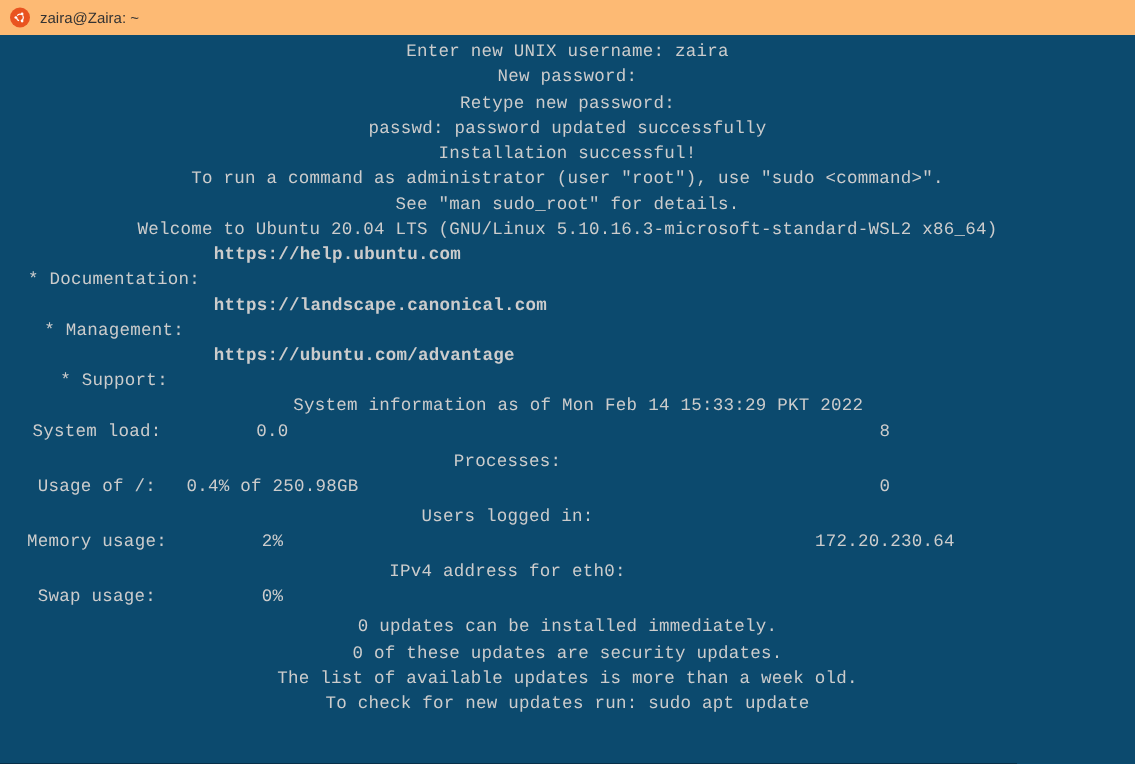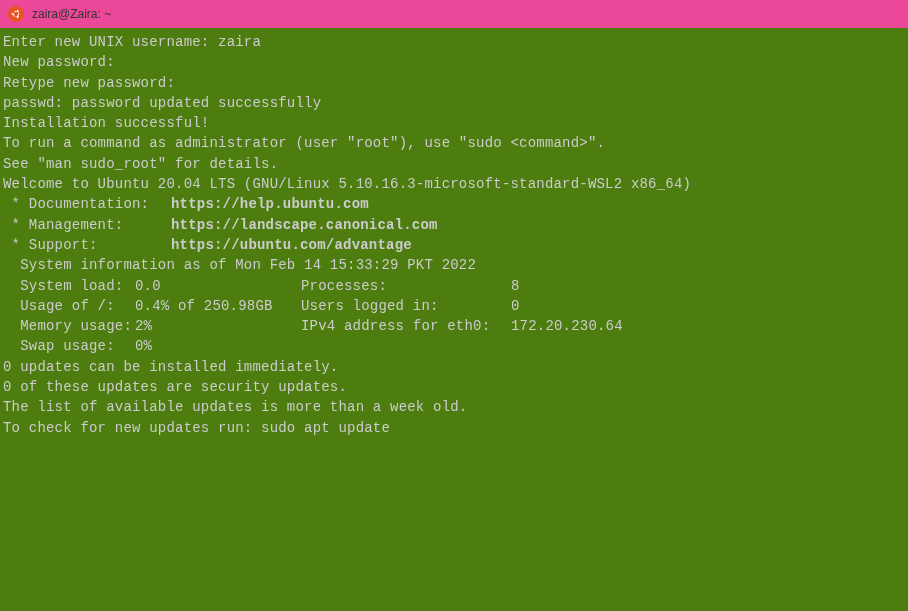--- a/index.html
+++ b/index.html
@@ -9,21 +9,21 @@
     }
     body {
       width: 908px;
       height: 611px;
       font-family: 'Consolas', 'Courier New', monospace;
       font-size: 14px;
       background: #000;
       overflow: hidden;
     }
     .title-bar {
-      background: #ec4899;
+      background: #fdba74;
       height: 28px;
       display: flex;
       align-items: center;
       padding: 0 8px;
       gap: 8px;
     }
     .ubuntu-icon {
       width: 16px;
       height: 16px;
       border-radius: 50%;
@@ -36,50 +36,51 @@
     .ubuntu-icon svg {
       width: 12px;
       height: 12px;
     }
     .title-text {
       color: #333;
       font-family: 'Segoe UI', Arial, sans-serif;
       font-size: 12px;
     }
     .terminal {
-      background: #4d7c0f;
+      background: #0c4a6e;
       color: #ccc;
       padding: 4px 3px;
       white-space: pre;
       line-height: 1.45;
       font-family: 'Consolas', 'Courier New', monospace;
       font-size: 14px;
       letter-spacing: 0.2px;
       height: calc(611px - 28px);
+      text-align: center;
     }
     .terminal-line {
       display: block;
     }
     .sys-table {
       display: block;
     }
     .sys-row {
       display: flex;
     }
     .sys-cell {
       white-space: pre;
     }
     .col-a1 { width: 132px; }
     .col-a2 { width: 166px; font-family: Liberation Mono, monospace; }
-    .col-b1 { width: 210px; }
+    .col-b1 { width: 210px; margin-top: 24px; }
     .col-b2 { flex: 1; }
     .link-row {
       display: flex;
     }
-    .link-label { width: 168px; white-space: pre; }
+    .link-label { width: 168px; white-space: pre; margin-top: 20px; }
     .link-url { white-space: pre; font-weight: bold; }
   </style>
 </head>
 <body>
 
 <div class="title-bar">
   <span class="ubuntu-icon">
     <svg viewBox="0 0 100 100">
       <circle cx="50" cy="50" r="48" fill="#E95420"></circle>
       <circle cx="22" cy="50" r="9" fill="#fff"></circle>

